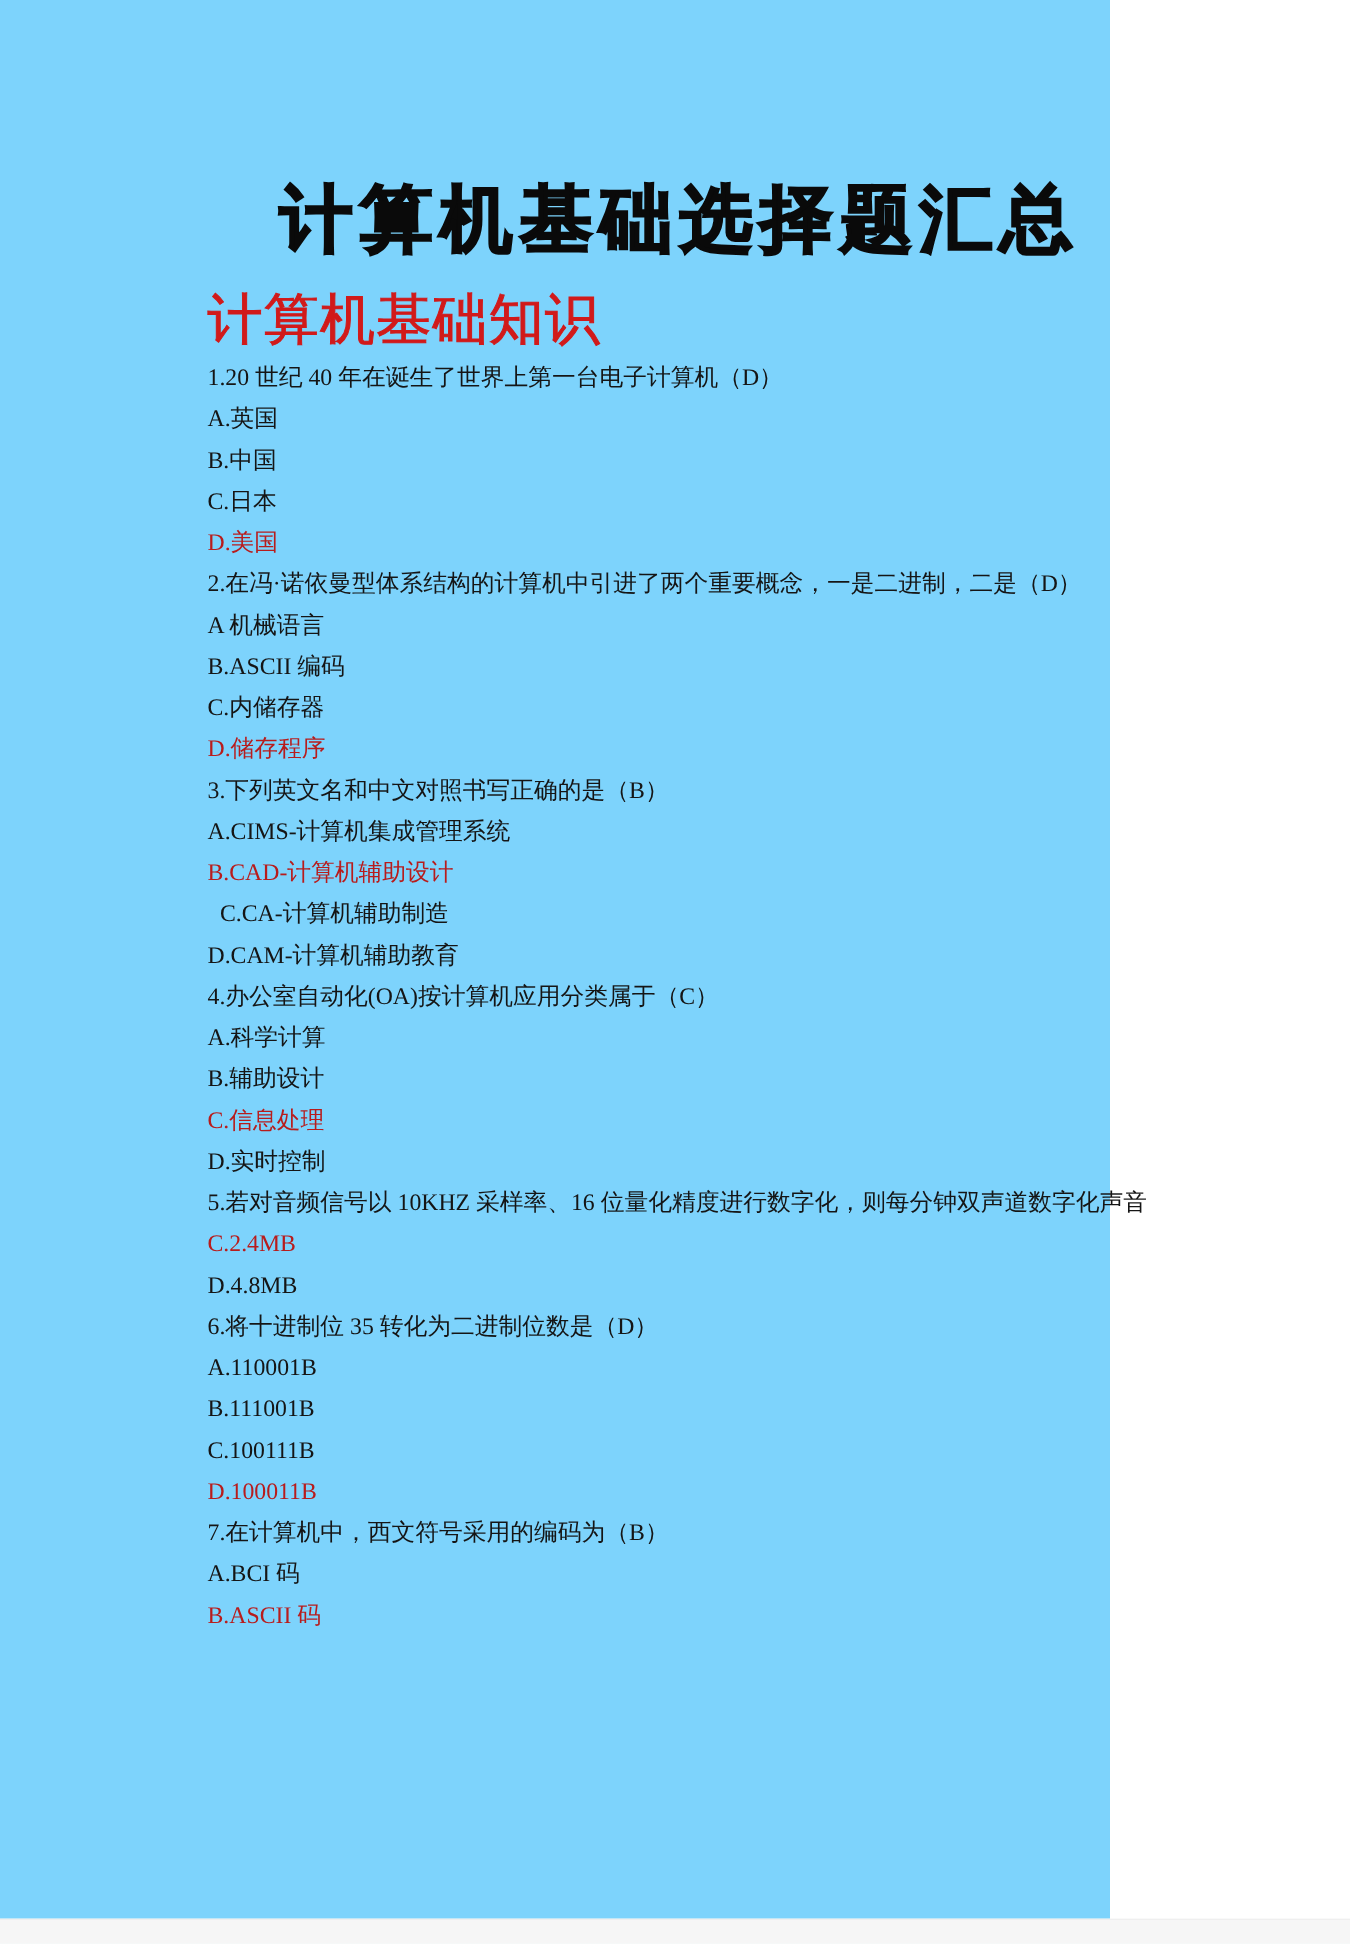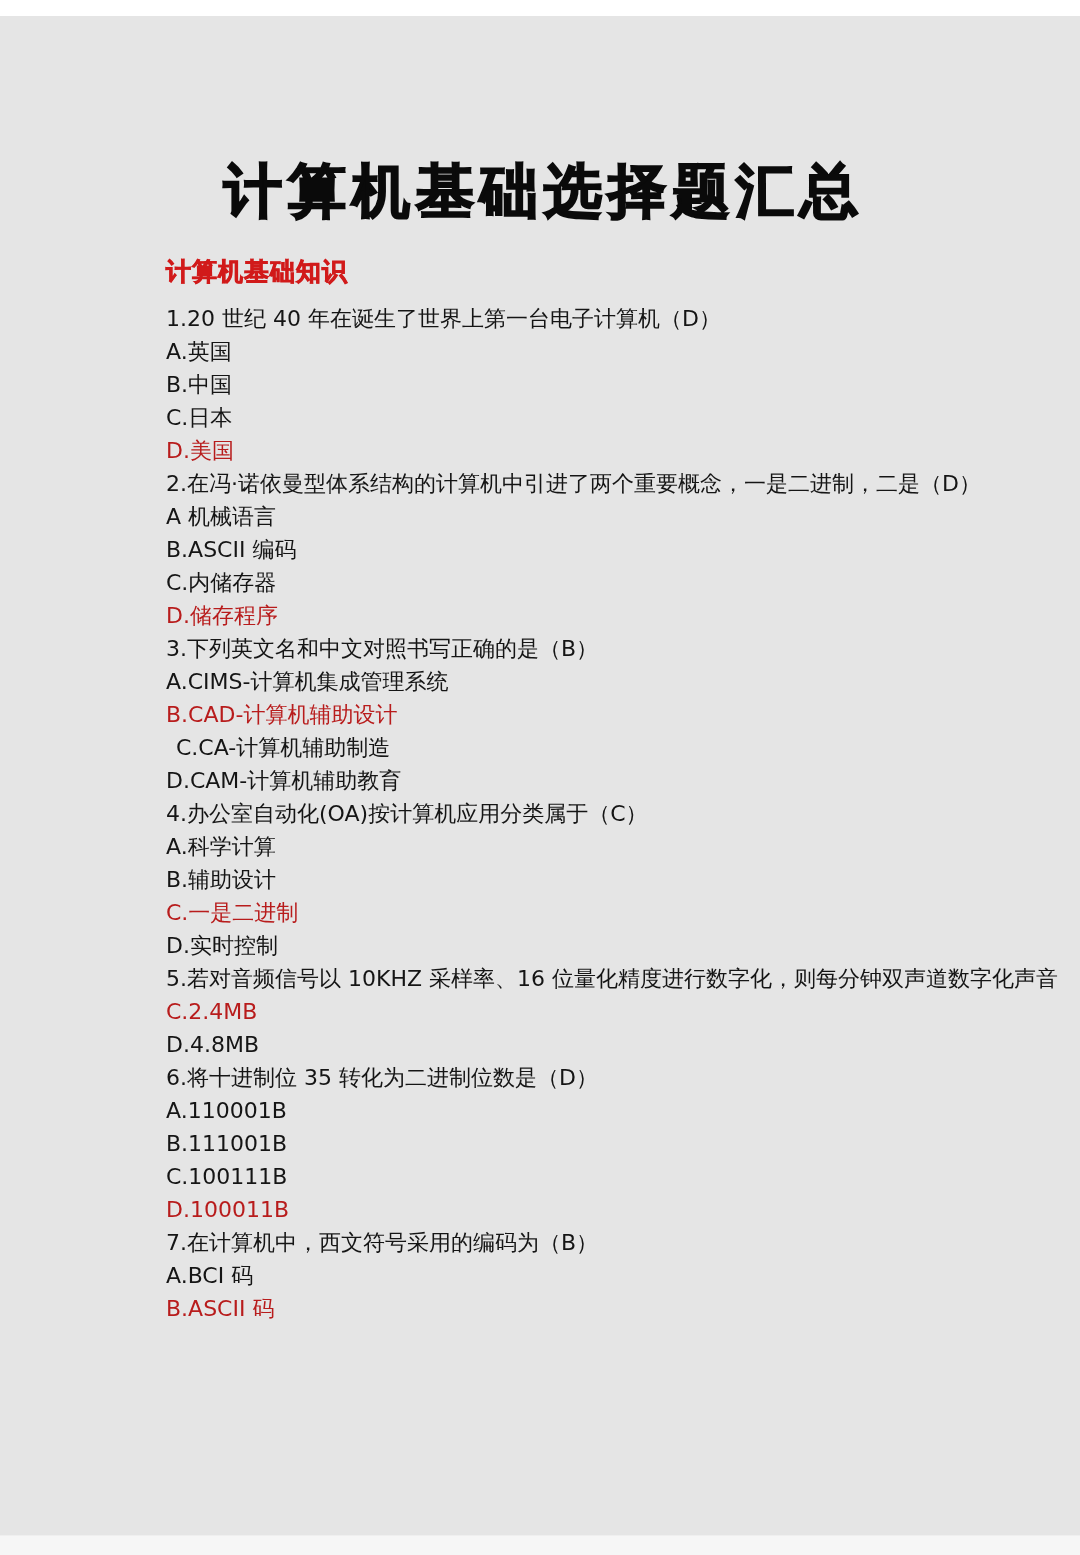--- a/index.html
+++ b/index.html
@@ -12,24 +12,23 @@
       height: 1555px;
       position: relative;
       overflow: hidden;
       font-family: "DejaVu Sans", "Liberation Sans", sans-serif;
       color: #111111;
     }
     .page {
       position: absolute;
       left: 0;
       top: 0;
-      width: 1080px;
+      width: 888px;
       height: 1535px;
-      background: #e5e5e5;
-      margin-top: 16px;
+      background: #7dd3fc;
     }
     .bottom-strip {
       position: absolute;
       left: 0;
       top: 1535px;
       width: 1080px;
       height: 20px;
       background: #f6f6f6;
       border-top: 1px solid #efefef;
     }
@@ -44,39 +43,40 @@
       letter-spacing: 6px;
       color: #0a0a0a;
       line-height: 70px;
       -webkit-text-stroke: 2px #0a0a0a;
       padding-left: 4px;
     }
     .section-heading {
       position: absolute;
       left: 166px;
       top: 232px;
-      font-size: 25px;
-      font-weight: 700;
+      font-size: 44px;
+      font-weight: 400;
       color: #d11a1a;
       line-height: 48px;
       letter-spacing: 1px;
       -webkit-text-stroke: 0.8px #d11a1a;
     }
     .content {
       position: absolute;
       left: 166px;
       top: 286px;
       width: 780px;
     }
     .line {
-      font-size: 22px;
+      font-size: 19px;
       line-height: 33px;
       height: 33px;
       white-space: nowrap;
       color: #151515;
+      font-family: Liberation Serif, serif;
     }
     .line.correct {
       color: #b81c1c;
     }
     .line.indent {
       padding-left: 10px;
     }
   </style>
 </head>
 <body>
@@ -110,21 +110,21 @@
       <div class="line">A.CIMS-计算机集成管理系统</div>
       <div class="line correct">B.CAD-计算机辅助设计</div>
       <div class="line indent">C.CA-计算机辅助制造</div>
       <div class="line">D.CAM-计算机辅助教育</div>
     </div>
 
     <div>
       <div class="line">4.办公室自动化(OA)按计算机应用分类属于（C）</div>
       <div class="line">A.科学计算</div>
       <div class="line">B.辅助设计</div>
-      <div class="line correct">C.一是二进制</div>
+      <div class="line correct">C.信息处理</div>
       <div class="line">D.实时控制</div>
     </div>
 
     <div>
       <div class="line">5.若对音频信号以 10KHZ 采样率、16 位量化精度进行数字化，则每分钟双声道数字化声音</div>
       <div class="line correct">C.2.4MB</div>
       <div class="line">D.4.8MB</div>
     </div>
 
     <div>

